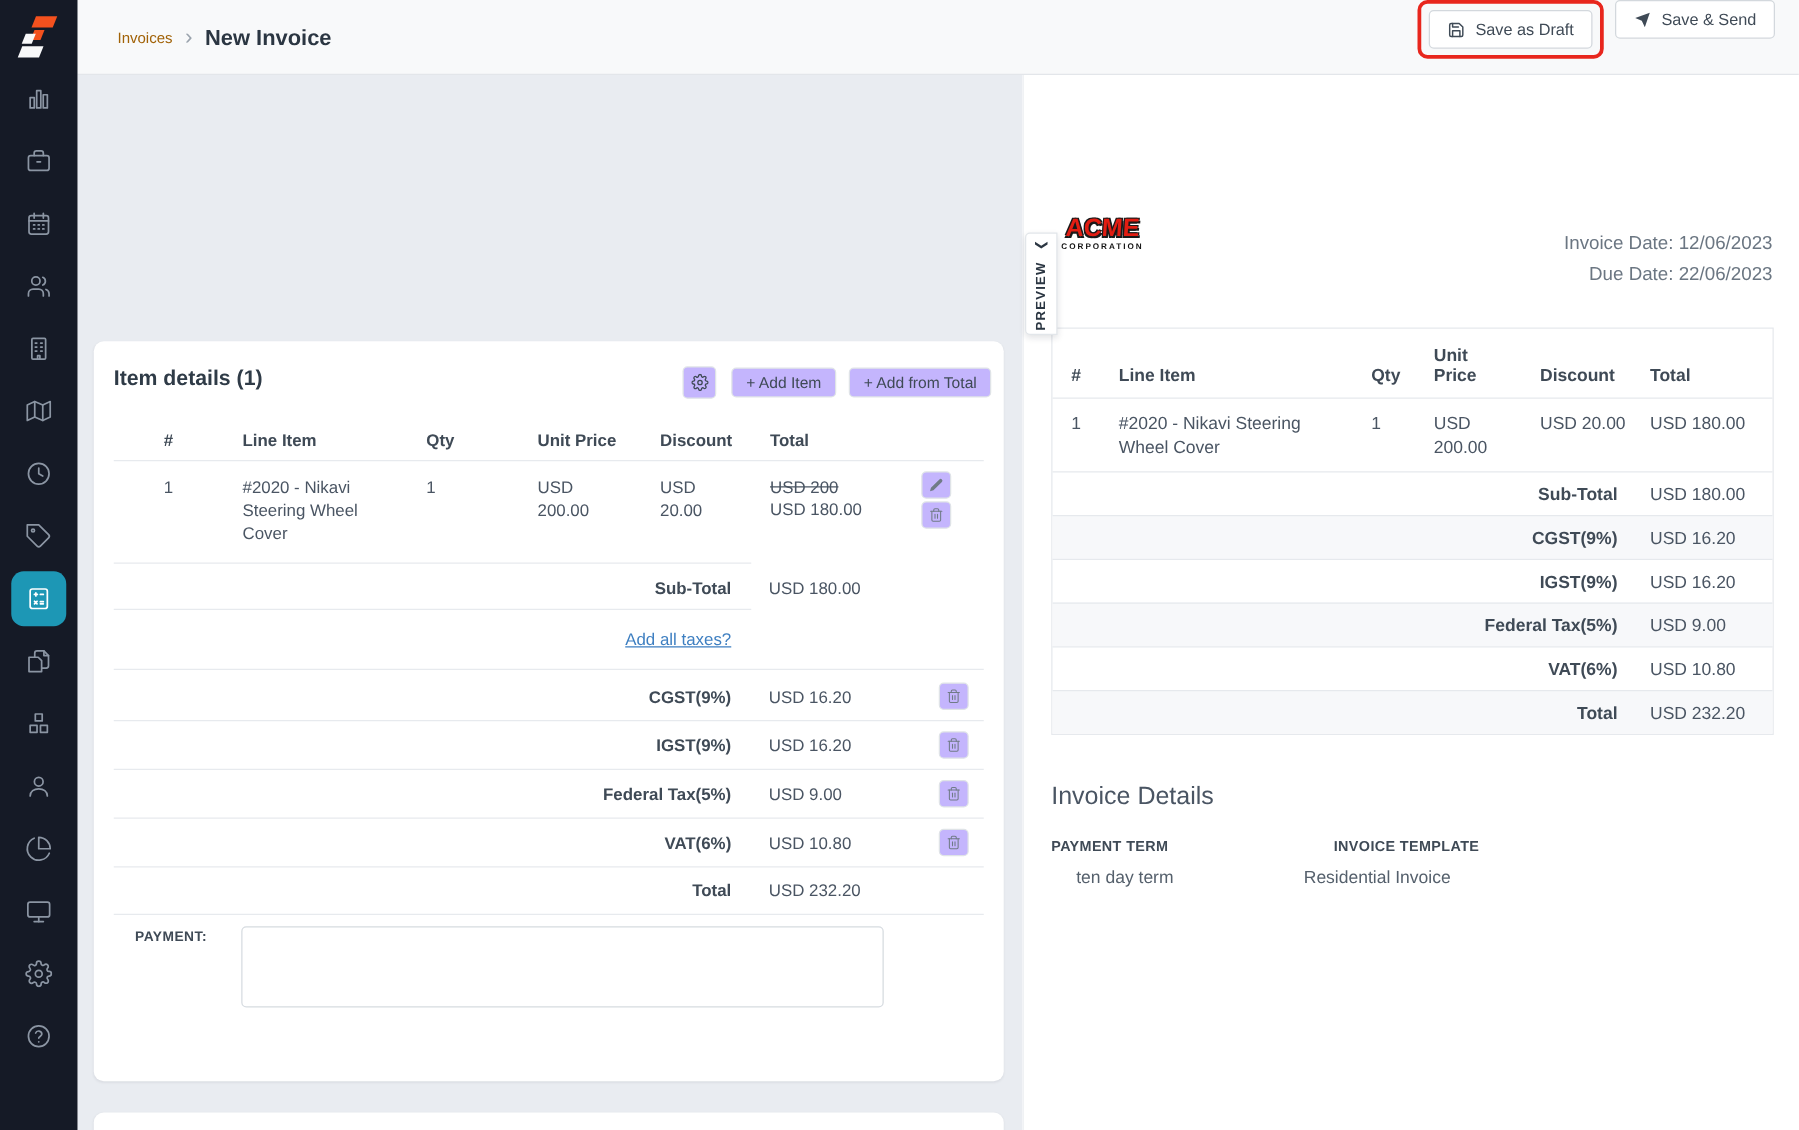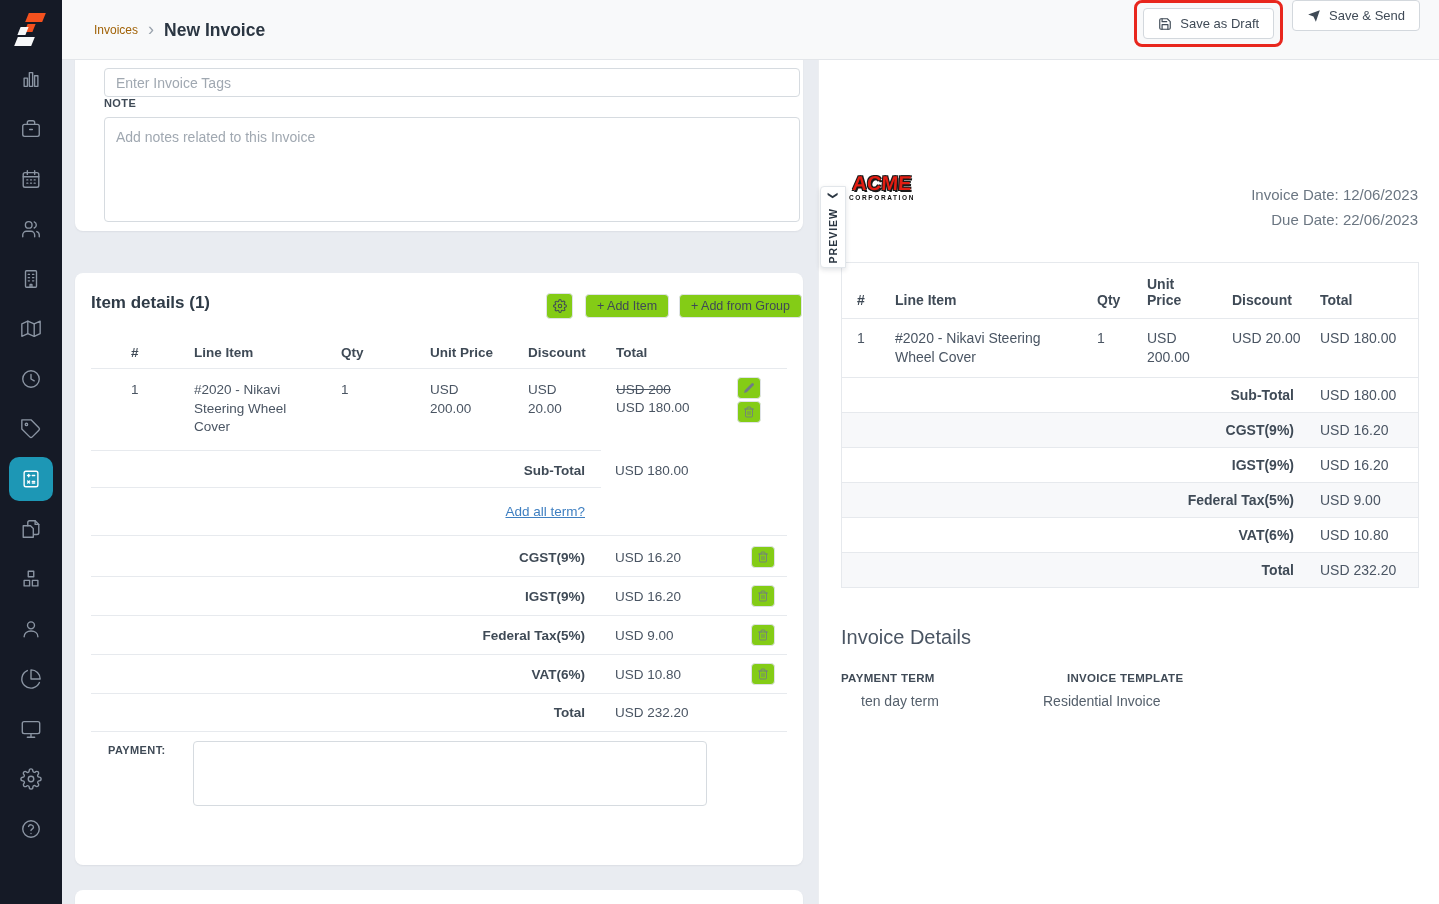--- a/index.html
+++ b/index.html
@@ -38,21 +38,21 @@
   .card1 { top:-20px; height:191px; }
   .card2 { top:213px; height:592px; }
   .card3 { top:830px; height:120px; }
   .txt-input { position:absolute; left:29px; width:696px; border:1px solid #d6dbe0; border-radius:4px; background:#fff;
                font-family:inherit; font-size:14px; color:#3f4a56; padding:6px 11px; resize:none; }
   .txt-input::placeholder { color:#a0a8b1; }
   .mini-label { position:absolute; font-size:11px; font-weight:700; color:#3f4a56; letter-spacing:.4px; }
 
   
   .id-title { position:absolute; left:16px; top:20px; font-size:17px; font-weight:700; color:#2f3b47; }
-  .sm-btn { position:absolute; display:inline-flex; align-items:center; justify-content:center; background:#84cc16;
+  .sm-btn { position:absolute; display:inline-flex; align-items:center; justify-content:center; background:#c4b5fd;
             border:1px solid #dfe3e7; border-radius:4px; font-size:12.5px; color:#3f4a56; cursor:pointer; font-family:inherit; }
   .icon-14 { width:14px; height:14px; stroke:#3f4a56; fill:none; stroke-width:1.8; stroke-linecap:round; stroke-linejoin:round; }
   .icon-12 { width:12px; height:12px; stroke:#707b87; fill:none; stroke-width:1.7; stroke-linecap:round; stroke-linejoin:round; }
   .th { position:absolute; font-size:13.5px; font-weight:700; color:#3f4a56; }
   .td { position:absolute; font-size:13.5px; color:#4a5563; line-height:18.5px; }
   .hr { position:absolute; height:1px; background:#e7eaee; }
   .tot-label { position:absolute; left:16px; width:494px; text-align:right; font-size:13.5px; font-weight:700; color:#3f4a56; }
   .tot-value { position:absolute; left:540px; font-size:13.5px; color:#4a5563; }
   .link { position:absolute; left:16px; width:494px; text-align:right; font-size:13.5px; color:#3e7fc1; }
   .link a { color:#3e7fc1; text-decoration:underline; cursor:pointer; }
@@ -232,36 +232,31 @@
       <svg viewBox="0 0 24 24" style="fill:#3f4a56;stroke:none">
           <path d="M22 2 11 13 2 9.3 22 2zM22 2l-6.8 20L11 13l11-11z"></path>
         </svg>
       <span>Save &amp; Send</span>
     </button>
   </div>
 </div>
 
 <div class="form-region">
 
-  <div class="card card1">
-    <input class="txt-input" style="top: 28px; height: 29px;" placeholder="Enter Invoice Tags">
-    <div class="mini-label" style="left:29px; top:57px;">NOTE</div>
-    <textarea class="txt-input" style="top: 77px; height: 105px; padding-top: 11px;" placeholder="Add notes related to this Invoice"></textarea>
-  </div>
 
   <div class="card card2">
     <div class="id-title">Item details (1)</div>
     <button class="sm-btn" style="left:471px; top:20px; width:27px; height:26px;">
       <svg class="icon-14" viewBox="0 0 24 24">
           <circle cx="12" cy="12" r="3"></circle>
           <path d="M19.4 15a1.65 1.65 0 0 0 .33 1.82l.06.06a2 2 0 0 1 0 2.83 2 2 0 0 1-2.83 0l-.06-.06a1.65 1.65 0 0 0-1.82-.33 1.65 1.65 0 0 0-1 1.51V21a2 2 0 0 1-2 2 2 2 0 0 1-2-2v-.09A1.65 1.65 0 0 0 9 19.4a1.65 1.65 0 0 0-1.82.33l-.06.06a2 2 0 0 1-2.83 0 2 2 0 0 1 0-2.83l.06-.06a1.65 1.65 0 0 0 .33-1.82 1.65 1.65 0 0 0-1.51-1H3a2 2 0 0 1-2-2 2 2 0 0 1 2-2h.09A1.65 1.65 0 0 0 4.6 9a1.65 1.65 0 0 0-.33-1.82l-.06-.06a2 2 0 0 1 0-2.83 2 2 0 0 1 2.83 0l.06.06a1.65 1.65 0 0 0 1.82.33H9a1.65 1.65 0 0 0 1-1.51V3a2 2 0 0 1 2-2 2 2 0 0 1 2 2v.09a1.65 1.65 0 0 0 1 1.51 1.65 1.65 0 0 0 1.82-.33l.06-.06a2 2 0 0 1 2.83 0 2 2 0 0 1 0 2.83l-.06.06a1.65 1.65 0 0 0-.33 1.82V9a1.65 1.65 0 0 0 1.51 1H21a2 2 0 0 1 2 2 2 2 0 0 1-2 2h-.09a1.65 1.65 0 0 0-1.51 1z"></path>
         </svg>
     </button>
     <button class="sm-btn" style="left:510px; top:21px; height:24px; padding:0 11px;">+ Add Item</button>
-    <button class="sm-btn" style="left:604px; top:21px; height:24px; padding:0 11px;">+ Add from Group</button>
+    <button class="sm-btn" style="left:604px; top:21px; height:24px; padding:0 11px;">+ Add from Total</button>
 
     <span class="th" style="left:56px;  top:72px;">#</span>
     <span class="th" style="left:119px; top:72px;">Line Item</span>
     <span class="th" style="left:266px; top:72px;">Qty</span>
     <span class="th" style="left:355px; top:72px;">Unit Price</span>
     <span class="th" style="left:453px; top:72px;">Discount</span>
     <span class="th" style="left:541px; top:72px;">Total</span>
     <div class="hr" style="left:16px; top:95px; width:696px;"></div>
 
     <span class="td" style="left:56px;  top:108px;">1</span>
@@ -283,21 +278,21 @@
           <line x1="10" y1="11" x2="10" y2="17"></line>
           <line x1="14" y1="11" x2="14" y2="17"></line>
         </svg>
     </button>
 
     <div class="hr" style="left:16px; top:177px; width:510px;"></div>
     <span class="tot-label" style="top:190px;">Sub-Total</span>
     <span class="tot-value" style="top:190px;">USD 180.00</span>
     <div class="hr" style="left:16px; top:214px; width:510px;"></div>
 
-    <span class="link" style="top:231px;"><a>Add all term?</a></span>
+    <span class="link" style="top:231px;"><a>Add all taxes?</a></span>
     <div class="hr" style="left:16px; top:262px; width:696px;"></div>
 
     <span class="tot-label" style="top:277px;">CGST(9%)</span>
     <span class="tot-value" style="top:277px;">USD 16.20</span>
     <button class="sm-btn" style="left:676px; top:273px; width:24px; height:22px;">
         <svg class="icon-12" viewBox="0 0 24 24">
           <polyline points="3 6 5 6 21 6"></polyline>
           <path d="M19 6v14a2 2 0 0 1-2 2H7a2 2 0 0 1-2-2V6m3 0V4a2 2 0 0 1 2-2h4a2 2 0 0 1 2 2v2"></path>
           <line x1="10" y1="11" x2="10" y2="17"></line>
           <line x1="14" y1="11" x2="14" y2="17"></line>

